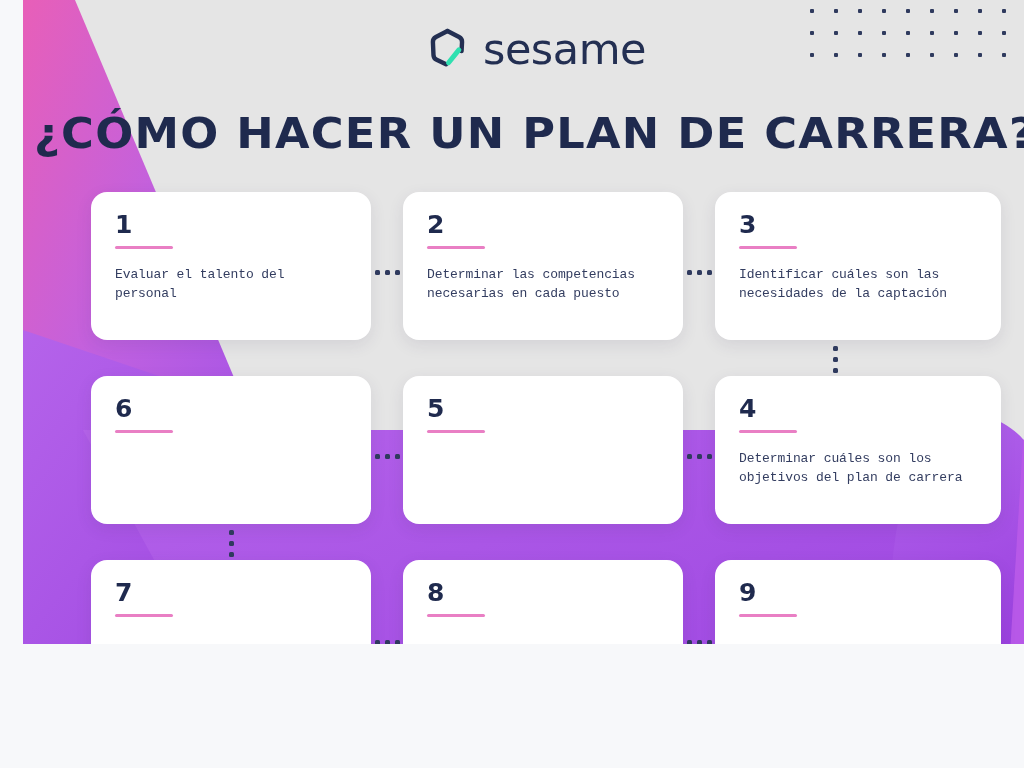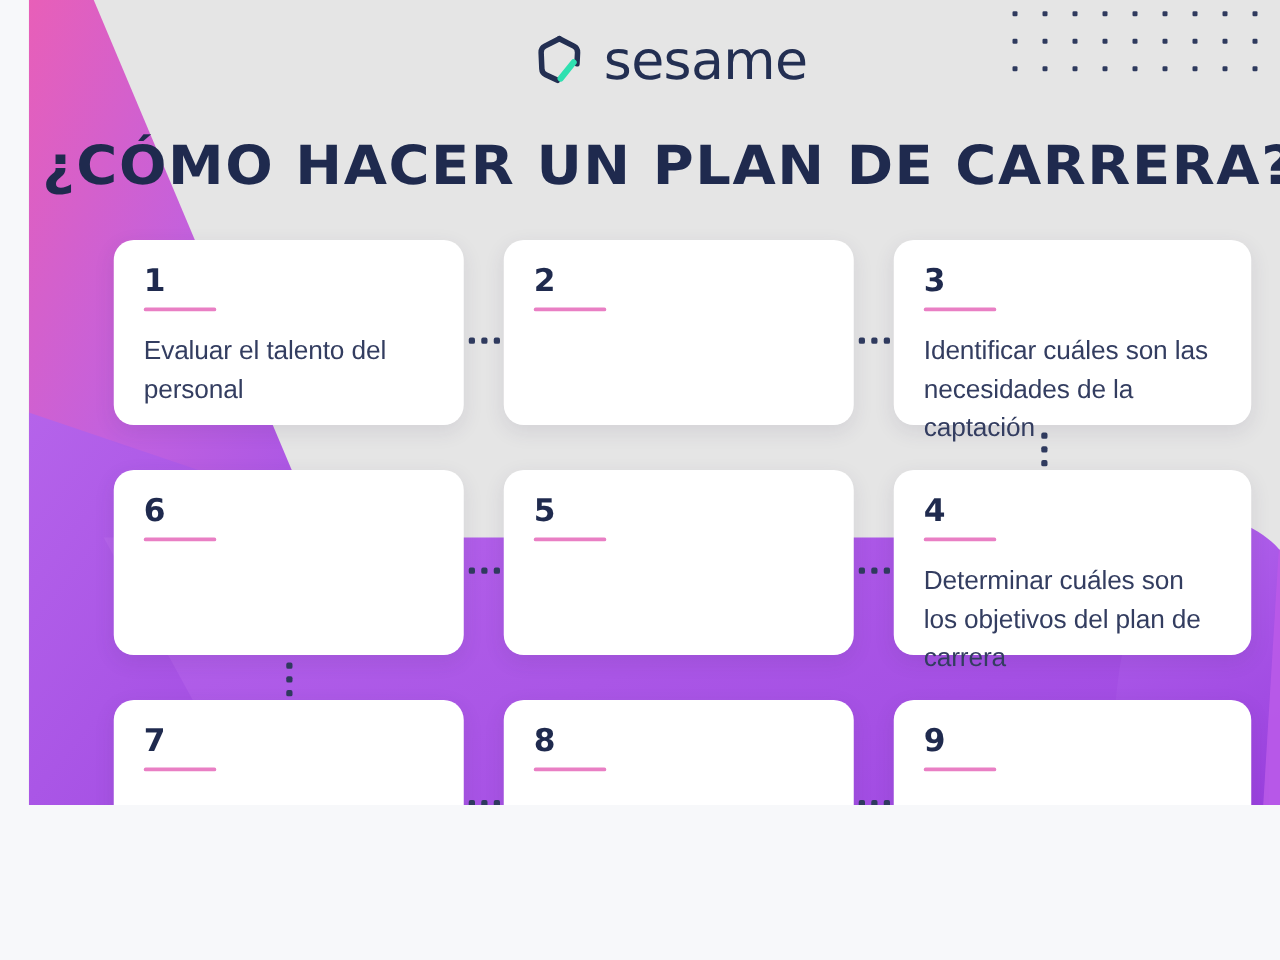--- a/index.html
+++ b/index.html
@@ -72,22 +72,22 @@
     font-family:"DejaVu Sans", sans-serif;
     font-size:25px; font-weight:700;
     color:#1f2a4e; line-height:1;
     margin-bottom:9px;
   }
   .card-rule {
     width:58px; height:3px; border-radius:2px;
     background:#e97fc4; margin-bottom:16px;
   }
   .card-text {
-    font-family:Liberation Sans, sans-serif;
-    font-size:21px; font-weight:400;
+    font-family:Liberation Mono, monospace;
+    font-size:13px; font-weight:400;
     color:#333d60; line-height:1.48;
     letter-spacing:-0.1px;
   }
 
   
   .col-1 { left:0px;   width:280px; }
   .col-2 { left:312px; width:280px; }
   .col-3 { left:624px; width:286px; }
   .row-1 { top:0px;   height:148px; }
   .row-2 { top:184px; height:148px; }
@@ -189,20 +189,21 @@
 
     <div class="card card-1 col-1 row-1">
       <div class="card-num">1</div>
       <div class="card-rule"></div>
       <div class="card-text">Evaluar el talento del personal</div>
     </div>
 
     <div class="card card-2 col-2 row-1">
       <div class="card-num">2</div>
       <div class="card-rule"></div>
+      <div class="card-text">Determinar las competencias necesarias en cada puesto</div>
     </div>
 
     <div class="card card-3 col-3 row-1">
       <div class="card-num">3</div>
       <div class="card-rule"></div>
       <div class="card-text">Identificar cuáles son las necesidades de la captación</div>
     </div>
 
     <div class="card card-6 col-1 row-2">
       <div class="card-num">6</div>

